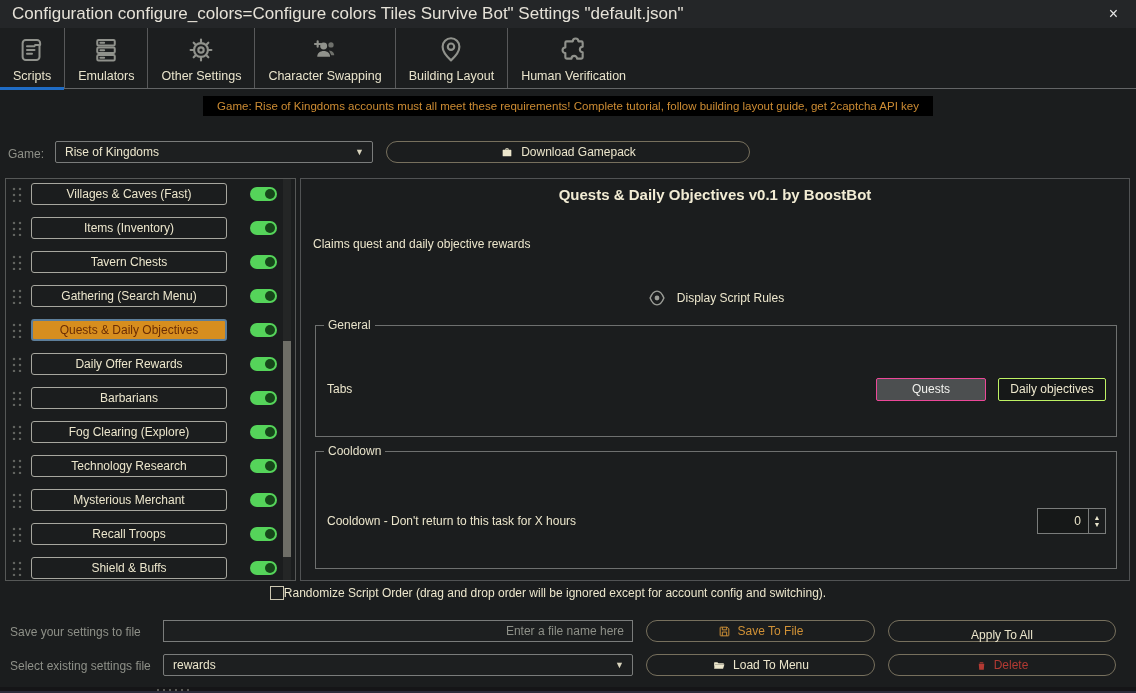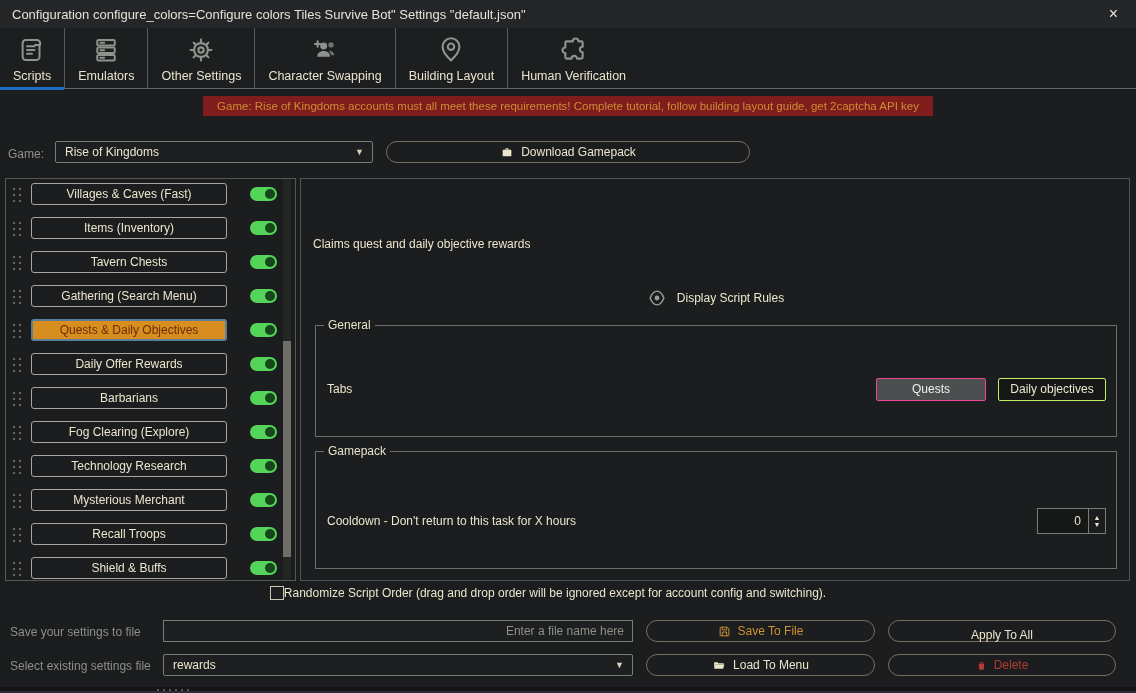--- a/index.html
+++ b/index.html
@@ -4,37 +4,37 @@
 <style>
   * { margin:0; padding:0; box-sizing:border-box; }
   html,body { width:1136px; height:693px; }
   body {
     position:relative; background:#1b1d1e; overflow:hidden;
     font-family:"Liberation Sans", sans-serif; color:#ece6cc; font-size:12px;
   }
   
   .titlebar { position:absolute; left:0; top:0; width:1136px; height:28px;
     background:#242628; display:flex; align-items:center; }
-  .titlebar .title { margin-left:12px; font-size:13px; color:#e6e2d8;text-align:right; }
+  .titlebar .title { margin-left:12px; font-size:17px; color:#e6e2d8;text-align:right; }
   .close-x { position:absolute; right:18px; top:4px; font-size:16px; color:#e8e8e8;
     cursor:pointer; line-height:20px; }
   
   .tabbar { position:absolute; left:0; top:28px; width:1136px; height:61px;
     background:#1c1e1f; display:flex; border-bottom:1px solid #636566; }
   .tab { display:flex; flex-direction:column; align-items:center; justify-content:flex-end;
     padding:4px 13px 5px; position:relative; cursor:pointer; }
   .tab + .tab { border-left:1px solid #58595a; }
   .tab .ticon { height:36px; display:flex; align-items:center; }
   .tab .tlabel { color:#e9e4cc; font-size:12.5px; margin-top:2px; white-space:nowrap; }
   .tab.active::after { content:""; position:absolute; left:0; right:0; bottom:-2px;
     height:3px; background:#1f6cc5; }
   .tab svg { stroke:#90928c; fill:none; stroke-width:1.6; stroke-linecap:round; stroke-linejoin:round; }
   
   .banner { position:absolute; left:0; top:96px; width:1136px; text-align:center; }
-  .banner span { display:inline-block; background:#7f1d1d; padding:4px 14px;
+  .banner span { display:inline-block; background:#000000; padding:4px 14px;
     color:#cd8c33; font-size:11.5px; }
   
   .game-label { position:absolute; left:8px; top:147px; color:#8e9088; }
   .dropdown { position:absolute; background:#1d1f20; border:1px solid #7a7c7b;
     border-radius:2px; height:22px; display:flex; align-items:center; cursor:pointer; }
   .dropdown .val { margin-left:9px; color:#ece6cc; }
   .dropdown .caret { position:absolute; right:8px; font-size:9px; color:#d8d3bc; }
   .dd-game { left:55px; top:141px; width:318px; }
   .pill { position:absolute; height:22px; border:1px solid #77705d; border-radius:11px;
     background:transparent; display:flex; align-items:center; justify-content:center;
@@ -278,39 +278,40 @@
     <span class="toggle">
         <span class="knob"></span>
       </span>
   </div>
   <div class="vscroll">
     <div class="thumb"></div>
   </div>
 </div>
 
 <div class="main-panel">
+  <div class="main-title">Quests &amp; Daily Objectives v0.1 by BoostBot</div>
   <div class="main-desc">Claims quest and daily objective rewards</div>
 
   <div class="rules-row">
     <svg width="22" height="22" viewBox="0 0 24 24">
       <path d="M12 4.5c3 0 5.6 2.8 7.5 7.5-1.9 4.7-4.5 7.5-7.5 7.5S6.4 16.7 4.5 12C6.4 7.3 9 4.5 12 4.5z"></path>
       <circle cx="12" cy="12" r="2.6" fill="#9b9d97" stroke="none"></circle>
     </svg>
     <span>Display Script Rules</span>
   </div>
 
   <div class="groupbox gb-general">
     <span class="legend">General</span>
     <span class="inline-label" style="top:56px;">Tabs</span>
     <div class="seg-btn seg-quests">Quests</div>
     <div class="seg-btn seg-daily">Daily objectives</div>
   </div>
 
   <div class="groupbox gb-cooldown">
-    <span class="legend">Gamepack</span>
+    <span class="legend">Cooldown</span>
     <span class="inline-label" style="top:62px;">Cooldown - Don't return to this task for X hours</span>
     <div class="spinbox">
       <div class="spin-val">0</div>
       <div class="spin-arrows">
         <span>▲</span>
         <span>▼</span>
       </div>
     </div>
   </div>
 </div>

